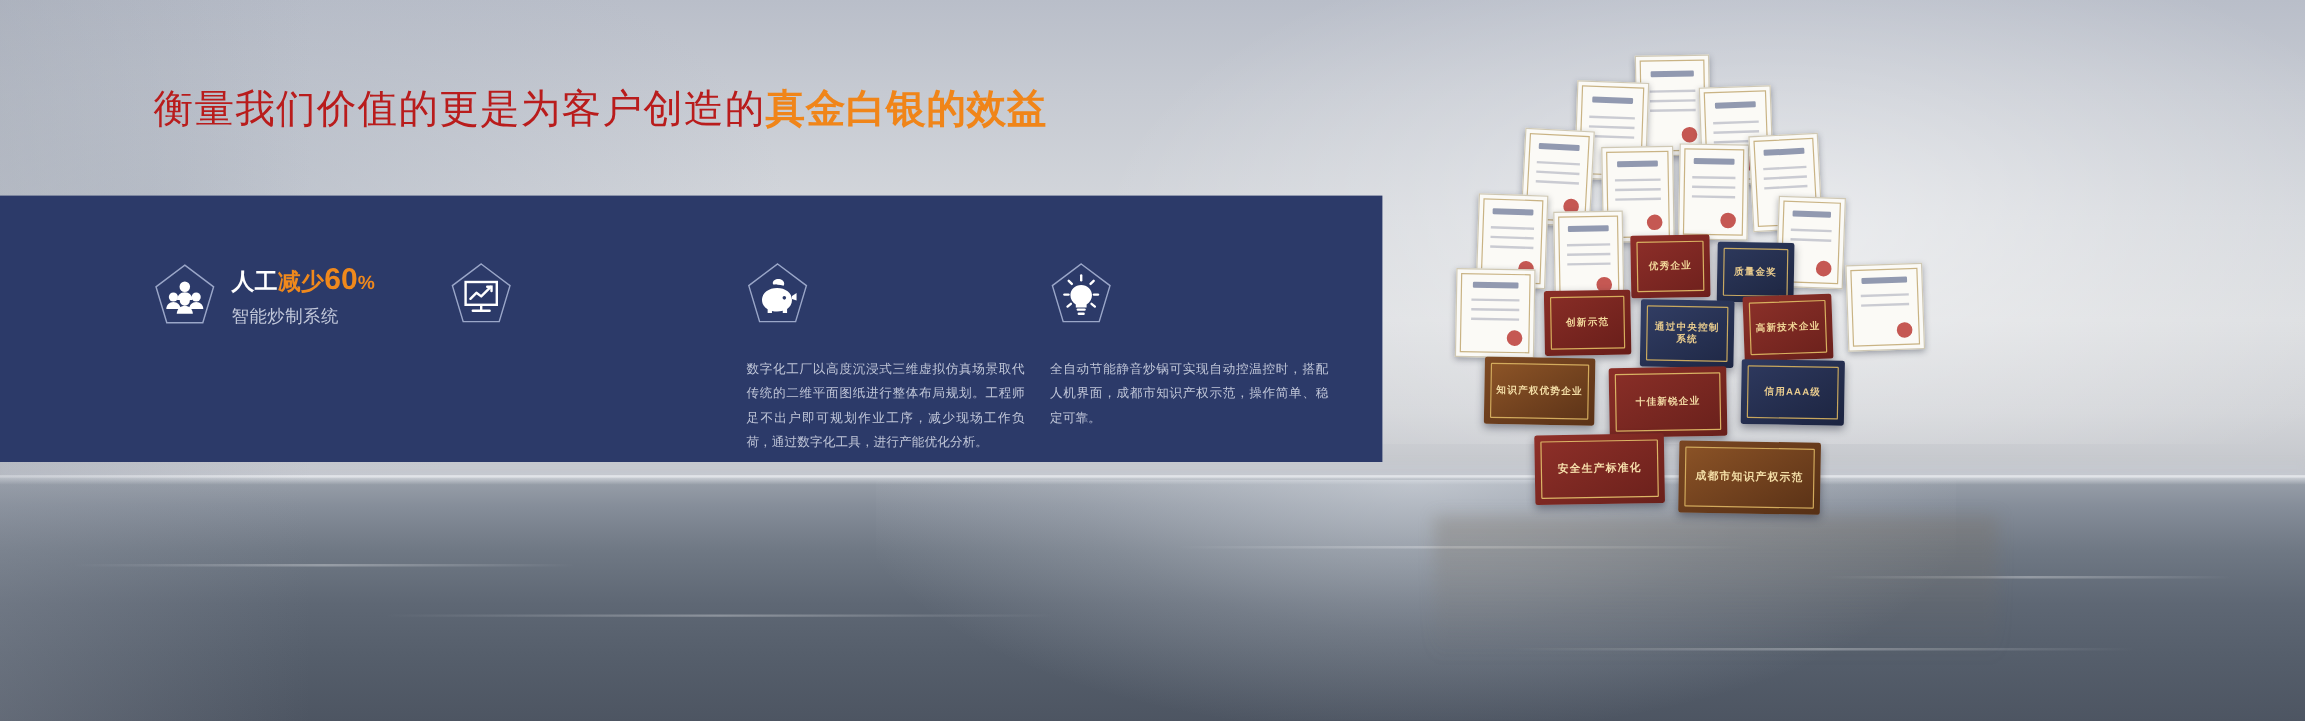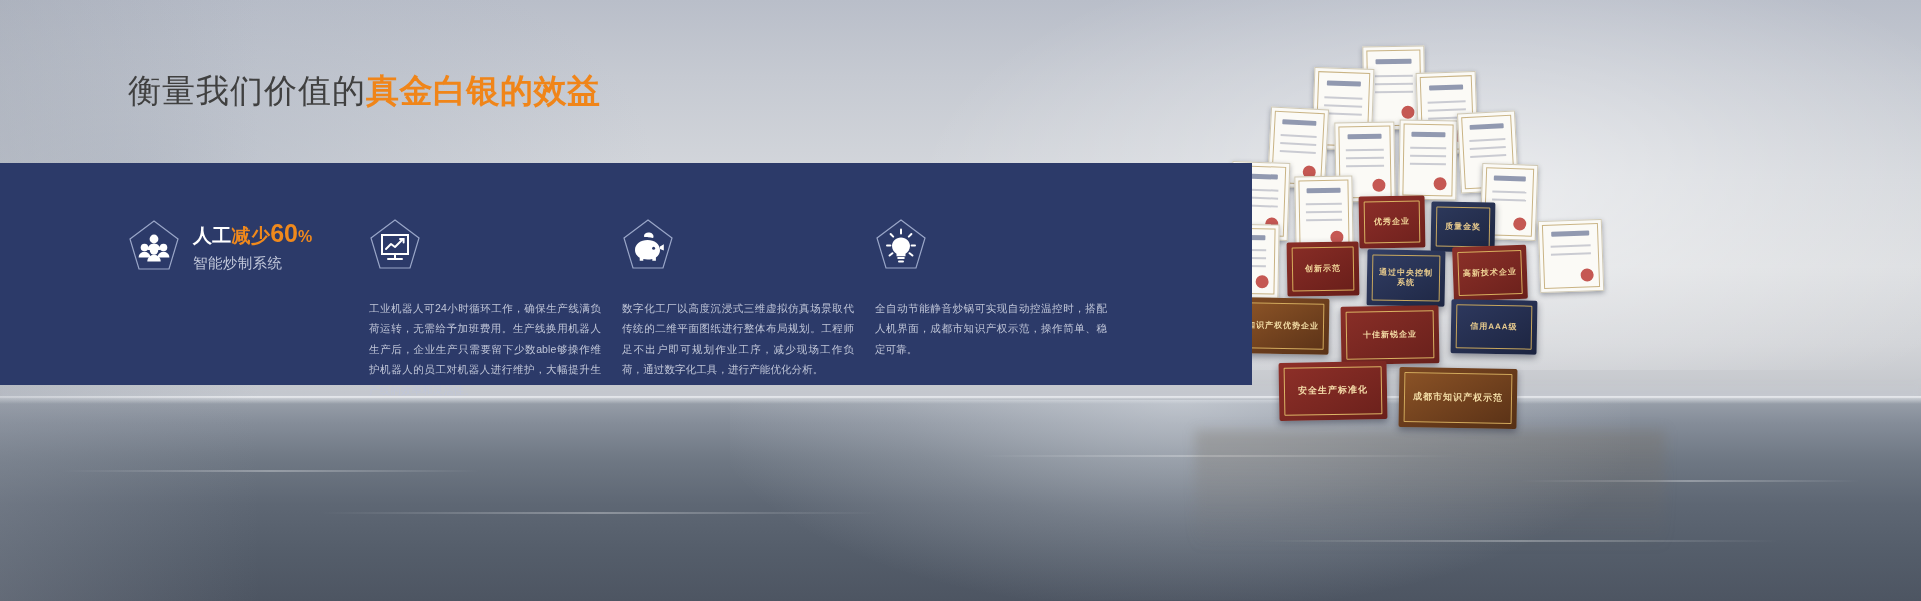--- a/index.html
+++ b/index.html
@@ -46,34 +46,34 @@
     filter:blur(3px);
   }
 
   
   #headline {
     position:absolute; left:128px; top:74px; z-index:6;
     white-space:nowrap; line-height:1;
     display:flex; align-items:baseline;
   }
   .h-reg {
-    font-size:33px; color:#404040; letter-spacing:1px;
+    font-size:33px; color:#b91c1c; letter-spacing:1px;
     font-weight:400;
   }
   .h-big {
     font-size:58px; color:#2a3a72; font-weight:900;
     letter-spacing:-.5px; margin:0 4px;
   }
   .h-orange {
     font-size:33px; color:#f08519; font-weight:700; letter-spacing:.5px;
   }
 
   
   #panel {
-    position:absolute; left:0; top:163px; width:1252px; height:222px;
+    position:absolute; left:0; top:163px; width:1152px; height:222px;
     background:#2c3a69; z-index:5;
   }
   #features {
     position:absolute; left:128px; top:55px; width:1000px;
     display:flex; gap:0;
   }
   .feature { width:253px; padding-right:22px; }
   .f-head { display:flex; align-items:center; gap:13px; }
   .f-icon { width:52px; height:54px; flex:0 0 52px; position:relative; }
   .f-icon svg { display:block; }
@@ -154,20 +154,21 @@
   <div class="sea-streak" style="left:60px;top:470px;width:420px;"></div>
   <div class="sea-streak" style="left:320px;top:512px;width:560px;"></div>
   <div class="sea-streak" style="left:980px;top:455px;width:480px;"></div>
   <div class="sea-streak" style="left:1260px;top:540px;width:520px;"></div>
   <div class="sea-streak" style="left:1520px;top:480px;width:340px;"></div>
 </div>
 <div class="vig-l"></div>
 
 <div id="headline">
   <span class="h-reg">衡量我们价值的</span>
+  <span class="h-reg">更是为客户创造的</span>
   <span class="h-orange">真金白银的效益</span>
 </div>
 
 <div id="panel">
   <div id="features">
 
     <div class="feature">
       <div class="f-head">
         <div class="f-icon">
           <svg width="52" height="54" viewBox="0 0 52 54">
@@ -199,21 +200,20 @@
           <svg width="52" height="54" viewBox="0 0 52 54">
             <polygon points="26,2 50,20 41,50 11,50 2,20" fill="none" stroke="#9aa6c8" stroke-width="1.2"></polygon>
             <rect x="13" y="17" width="26" height="19" fill="none" stroke="#ffffff" stroke-width="2"></rect>
             <polyline points="17,31 22,26 26,29 34,21" fill="none" stroke="#ffffff" stroke-width="2" stroke-linecap="round" stroke-linejoin="round"></polyline>
             <path d="M31 21h3.6v3.6" fill="none" stroke="#ffffff" stroke-width="2" stroke-linecap="round"></path>
             <line x1="26" y1="36" x2="26" y2="41" stroke="#ffffff" stroke-width="2"></line>
             <line x1="19" y1="41" x2="33" y2="41" stroke="#ffffff" stroke-width="2" stroke-linecap="round"></line>
           </svg>
         </div>
       </div>
-      <div class="f-body">工业机器人可24小时循环工作，确保生产线满负荷运转，无需给予加班费用。生产线换用机器人生产后，企业生产只需要留下少数able够操作维护机器人的员工对机器人进行维护，大幅提升生产线的效率和灵活性。</div>
     </div>
 
     <div class="feature">
       <div class="f-head">
         <div class="f-icon">
           <svg width="52" height="54" viewBox="0 0 52 54">
             <polygon points="26,2 50,20 41,50 11,50 2,20" fill="none" stroke="#9aa6c8" stroke-width="1.2"></polygon>
             <g fill="#ffffff">
               <path d="M13 32c0-6 5.6-10 12.6-10 6.9 0 12.4 4 12.4 10 0 3.1-1.6 5.8-4.1 7.6v3.2h-3.6v-1.8c-1.5.4-3.1.6-4.7.6-1.5 0-2.9-.2-4.3-.5v1.7h-3.6v-3C14.7 37.9 13 35.1 13 32z"></path>
               <path d="M38 28.6l3.8-2.4v6.2L38 31.1z"></path>

